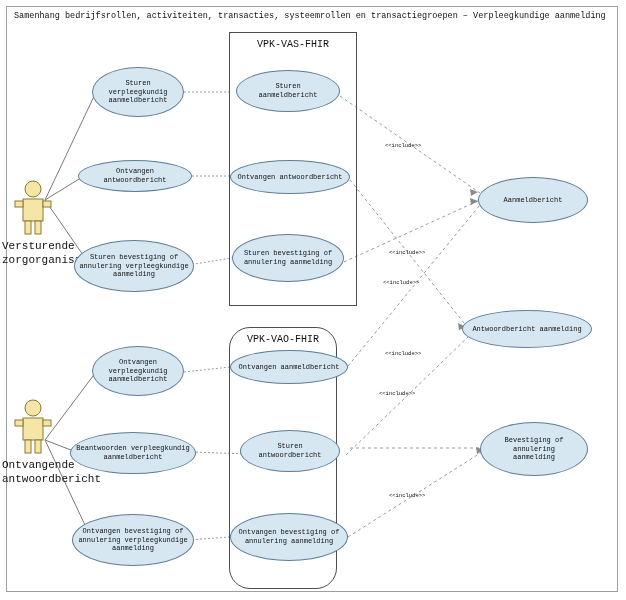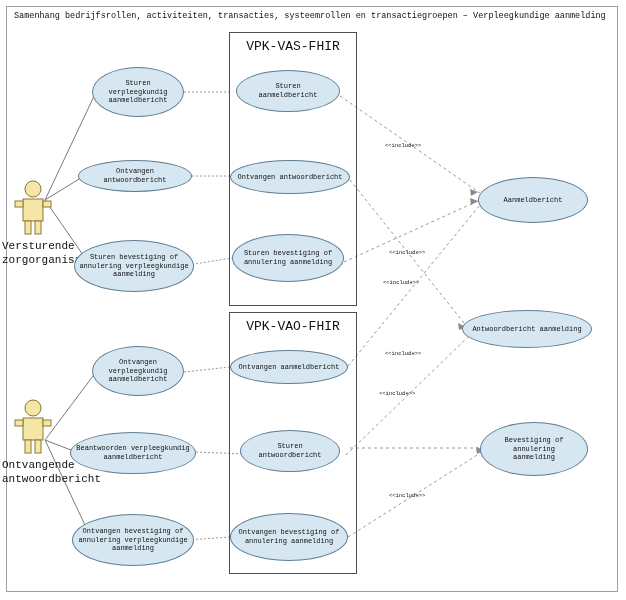--- a/index.html
+++ b/index.html
@@ -1,21 +1,21 @@
 <!DOCTYPE html>
 <html><head>
 <meta charset="utf-8">
 <style>
   html,body{margin:0;padding:0;background:#ffffff;}
   body{font-family:"Liberation Sans", sans-serif;}
   #root{position:relative;width:626px;height:600px;overflow:hidden;background:#fff;font-family:Liberation Mono, monospace;}
   .outer-frame{position:absolute;left:6px;top:6px;width:612px;height:586px;border:1px solid #9aa0a6;box-sizing:border-box;background:#fff;}
   .diagram-title{position:absolute;left:14px;top:11px;font-size:8.5px;color:#111;white-space:nowrap;}
   .pkg{position:absolute;border:1px solid #4d4d4d;box-sizing:border-box;background:transparent;}
-  .pkg-label{position:absolute;width:100%;text-align:center;font-size:13px;color:#111;}
+  .pkg-label{position:absolute;width:100%;text-align:center;font-size:10px;color:#111;}
   .ellipse{position:absolute;border:1px solid #5f7d95;border-radius:50%;background:#d6e7f2;
            display:flex;align-items:center;justify-content:center;text-align:center;
            font-size:7px;color:#111;line-height:1.25;box-sizing:border-box;padding:2px 4px;}
   .actor-label{position:absolute;text-align:center;font-size:11px;color:#111;line-height:1.25;}
   svg.layer{position:absolute;left:0;top:0;width:626px;height:600px;pointer-events:none;}
   .inc-label{position:absolute;font-size:5.5px;color:#111;white-space:nowrap;}
 </style>
 </head>
 <body>
 
@@ -79,21 +79,21 @@
       <rect x="25" y="440" width="6" height="13" fill="#f5e6a8" stroke="#8a7a33" stroke-width="1"></rect>
       <rect x="35" y="440" width="6" height="13" fill="#f5e6a8" stroke="#8a7a33" stroke-width="1"></rect>
       <rect x="15" y="420" width="8" height="6" fill="#f5e6a8" stroke="#8a7a33" stroke-width="1"></rect>
       <rect x="43" y="420" width="8" height="6" fill="#f5e6a8" stroke="#8a7a33" stroke-width="1"></rect>
     </g>
   </svg>
 
   <div class="pkg" style="left:229px;top:32px;width:128px;height:274px;">
     <div class="pkg-label" style="top:6px;">VPK-VAS-FHIR</div>
   </div>
-  <div class="pkg" style="left:229px;top:312px;width:128px;height:262px;">
+  <div class="pkg" style="left:229px;top:327px;width:108px;height:262px;border-radius:21px;">
     <div class="pkg-label" style="top:6px;">VPK-VAO-FHIR</div>
   </div>
 
   <div class="actor-label" style="left:2px;top:240px;width:64px;white-space:pre-line;">Versturende
 zorgorganisatie</div>
   <div class="actor-label" style="left:2px;top:459px;width:64px;white-space:pre-line;">Ontvangende
 antwoordbericht</div>
 
   <div class="ellipse" style="left:92px;top:67px;width:92px;height:50px;white-space:pre-line;">Sturen
 verpleegkundig

